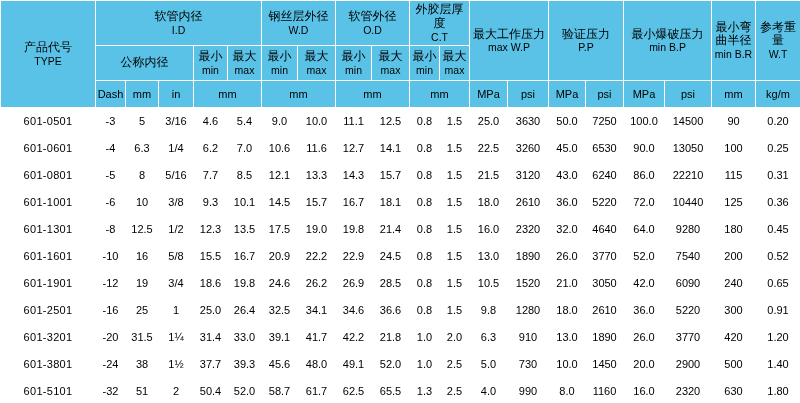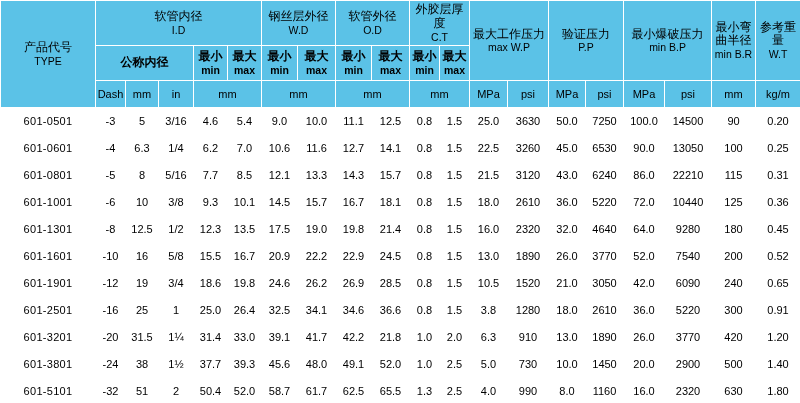--- a/index.html
+++ b/index.html
@@ -33,21 +33,21 @@
   }
   thead th {
     background: #5bc2e7;
     font-weight: normal;
     color: #000000;
   }
   thead th.big {
     font-size: 12px;
   }
   thead tr.r1 th { height: 44px; }
-  thead tr.r2 th { height: 34px; font-weight: bold; }
+  thead tr.r2 th { height: 34px; }
   thead tr.r3 th { height: 26px; }
   tbody td {
     background: #ffffff;
     height: 26px;
     border-top: 1px solid #b9b9b9;
     border-bottom: 1px solid #b9b9b9;
     border-left: none;
     border-right: none;
     font-size: 11.5px;
   }
@@ -353,21 +353,21 @@
           <td>25</td>
           <td>1</td>
           <td>25.0</td>
           <td>26.4</td>
           <td>32.5</td>
           <td>34.1</td>
           <td>34.6</td>
           <td>36.6</td>
           <td>0.8</td>
           <td>1.5</td>
-          <td>3.8</td>
+          <td>9.8</td>
           <td>1280</td>
           <td>18.0</td>
           <td>2610</td>
           <td>36.0</td>
           <td>5220</td>
           <td>300</td>
           <td>0.91</td>
         </tr>
         <tr>
           <td class="type-cell">601-3201</td>

